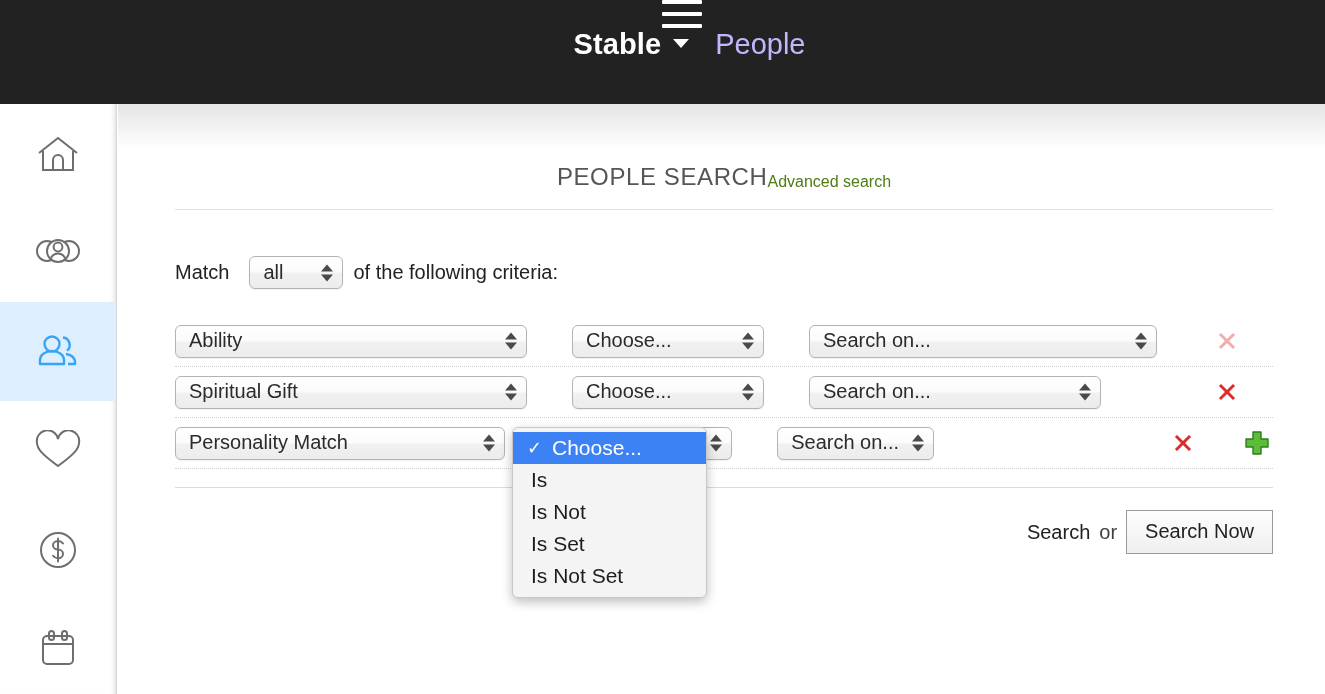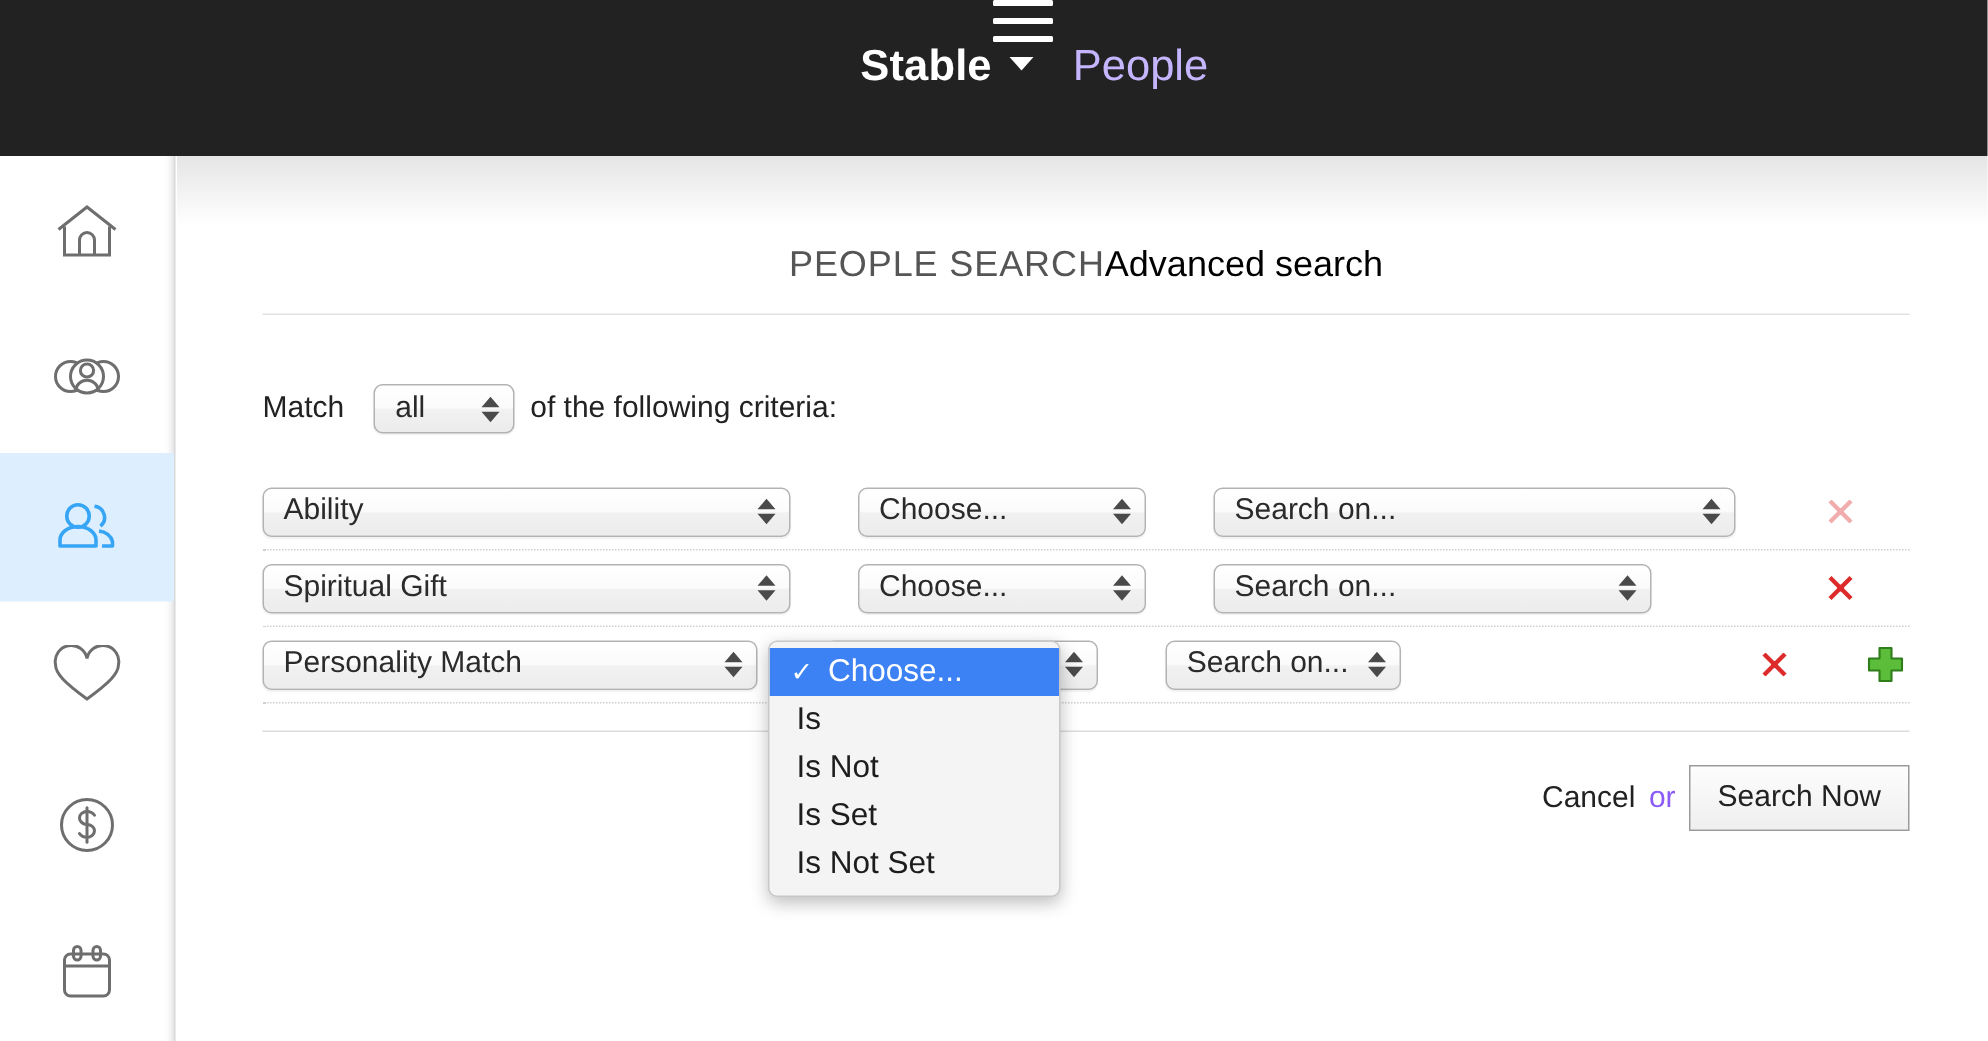--- a/index.html
+++ b/index.html
@@ -85,21 +85,21 @@
   }
   .panel-head {
     padding-top: 59px; padding-bottom: 18px;
     border-bottom: 1px solid #e2e2e2;
     display: flex; align-items: flex-end; justify-content: center;
   }
   .panel-title {
     font-size: 24px; color: #555555; letter-spacing: 0.6px;
   }
   .adv-link {
-    font-size: 24px; color: #000000; cursor: pointer;
+    font-size: 16px; color: #4d7c0f; cursor: pointer;
   }
 
   .match-row {
     margin-top: 46px;
     display: flex; align-items: center;
     font-size: 20px; color: #222222;
   }
   .match-row .lbl { margin-right: 20px; }
   .match-row .lbl2 { margin-left: 10px; }
 
@@ -155,21 +155,21 @@
 
   .footer {
     margin-top: 18px;
     border-top: 1px solid #dcdcdc;
     padding-top: 22px;
     display: flex; align-items: center; justify-content: flex-end;
   }
   .cancel-link {
     font-size: 20px; color: #222222; cursor: pointer;
   }
-  .or-text { font-size: 20px; color: #8b5cf6; margin: 0 9px; }
+  .or-text { font-size: 20px; color: #404040; margin: 0 9px; }
   .btn-primary {
     font-size: 20px; color: #222222;
     background: linear-gradient(to bottom,#fdfdfd,#efefef);
     border: 1px solid #9a9a9a;
     padding: 9px 18px 10px 18px;
     cursor: pointer;
     font-family: "Liberation Sans", sans-serif;
   }
 
   
@@ -392,21 +392,21 @@
         <span class="icon-btn">
           <svg width="30" height="30" viewBox="0 0 30 30">
             <path d="M11 4 L19 4 L19 11 L26 11 L26 19 L19 19 L19 26 L11 26 L11 19 L4 19 L4 11 L11 11 Z" fill="#5bbd3a" stroke="#2f7d1b" stroke-width="1.4" stroke-linejoin="round"></path>
           </svg>
         </span>
       </div>
 
     </div>
 
     <div class="footer">
-      <span class="cancel-link">Cancel</span>
+      <span class="cancel-link">Search</span>
       <span class="or-text">or</span>
       <button class="btn-primary">Search Now</button>
     </div>
 
   </div>
 </div>
 
 <div class="dropdown">
   <div class="dd-item selected">
     <span class="dd-check">✓</span>

